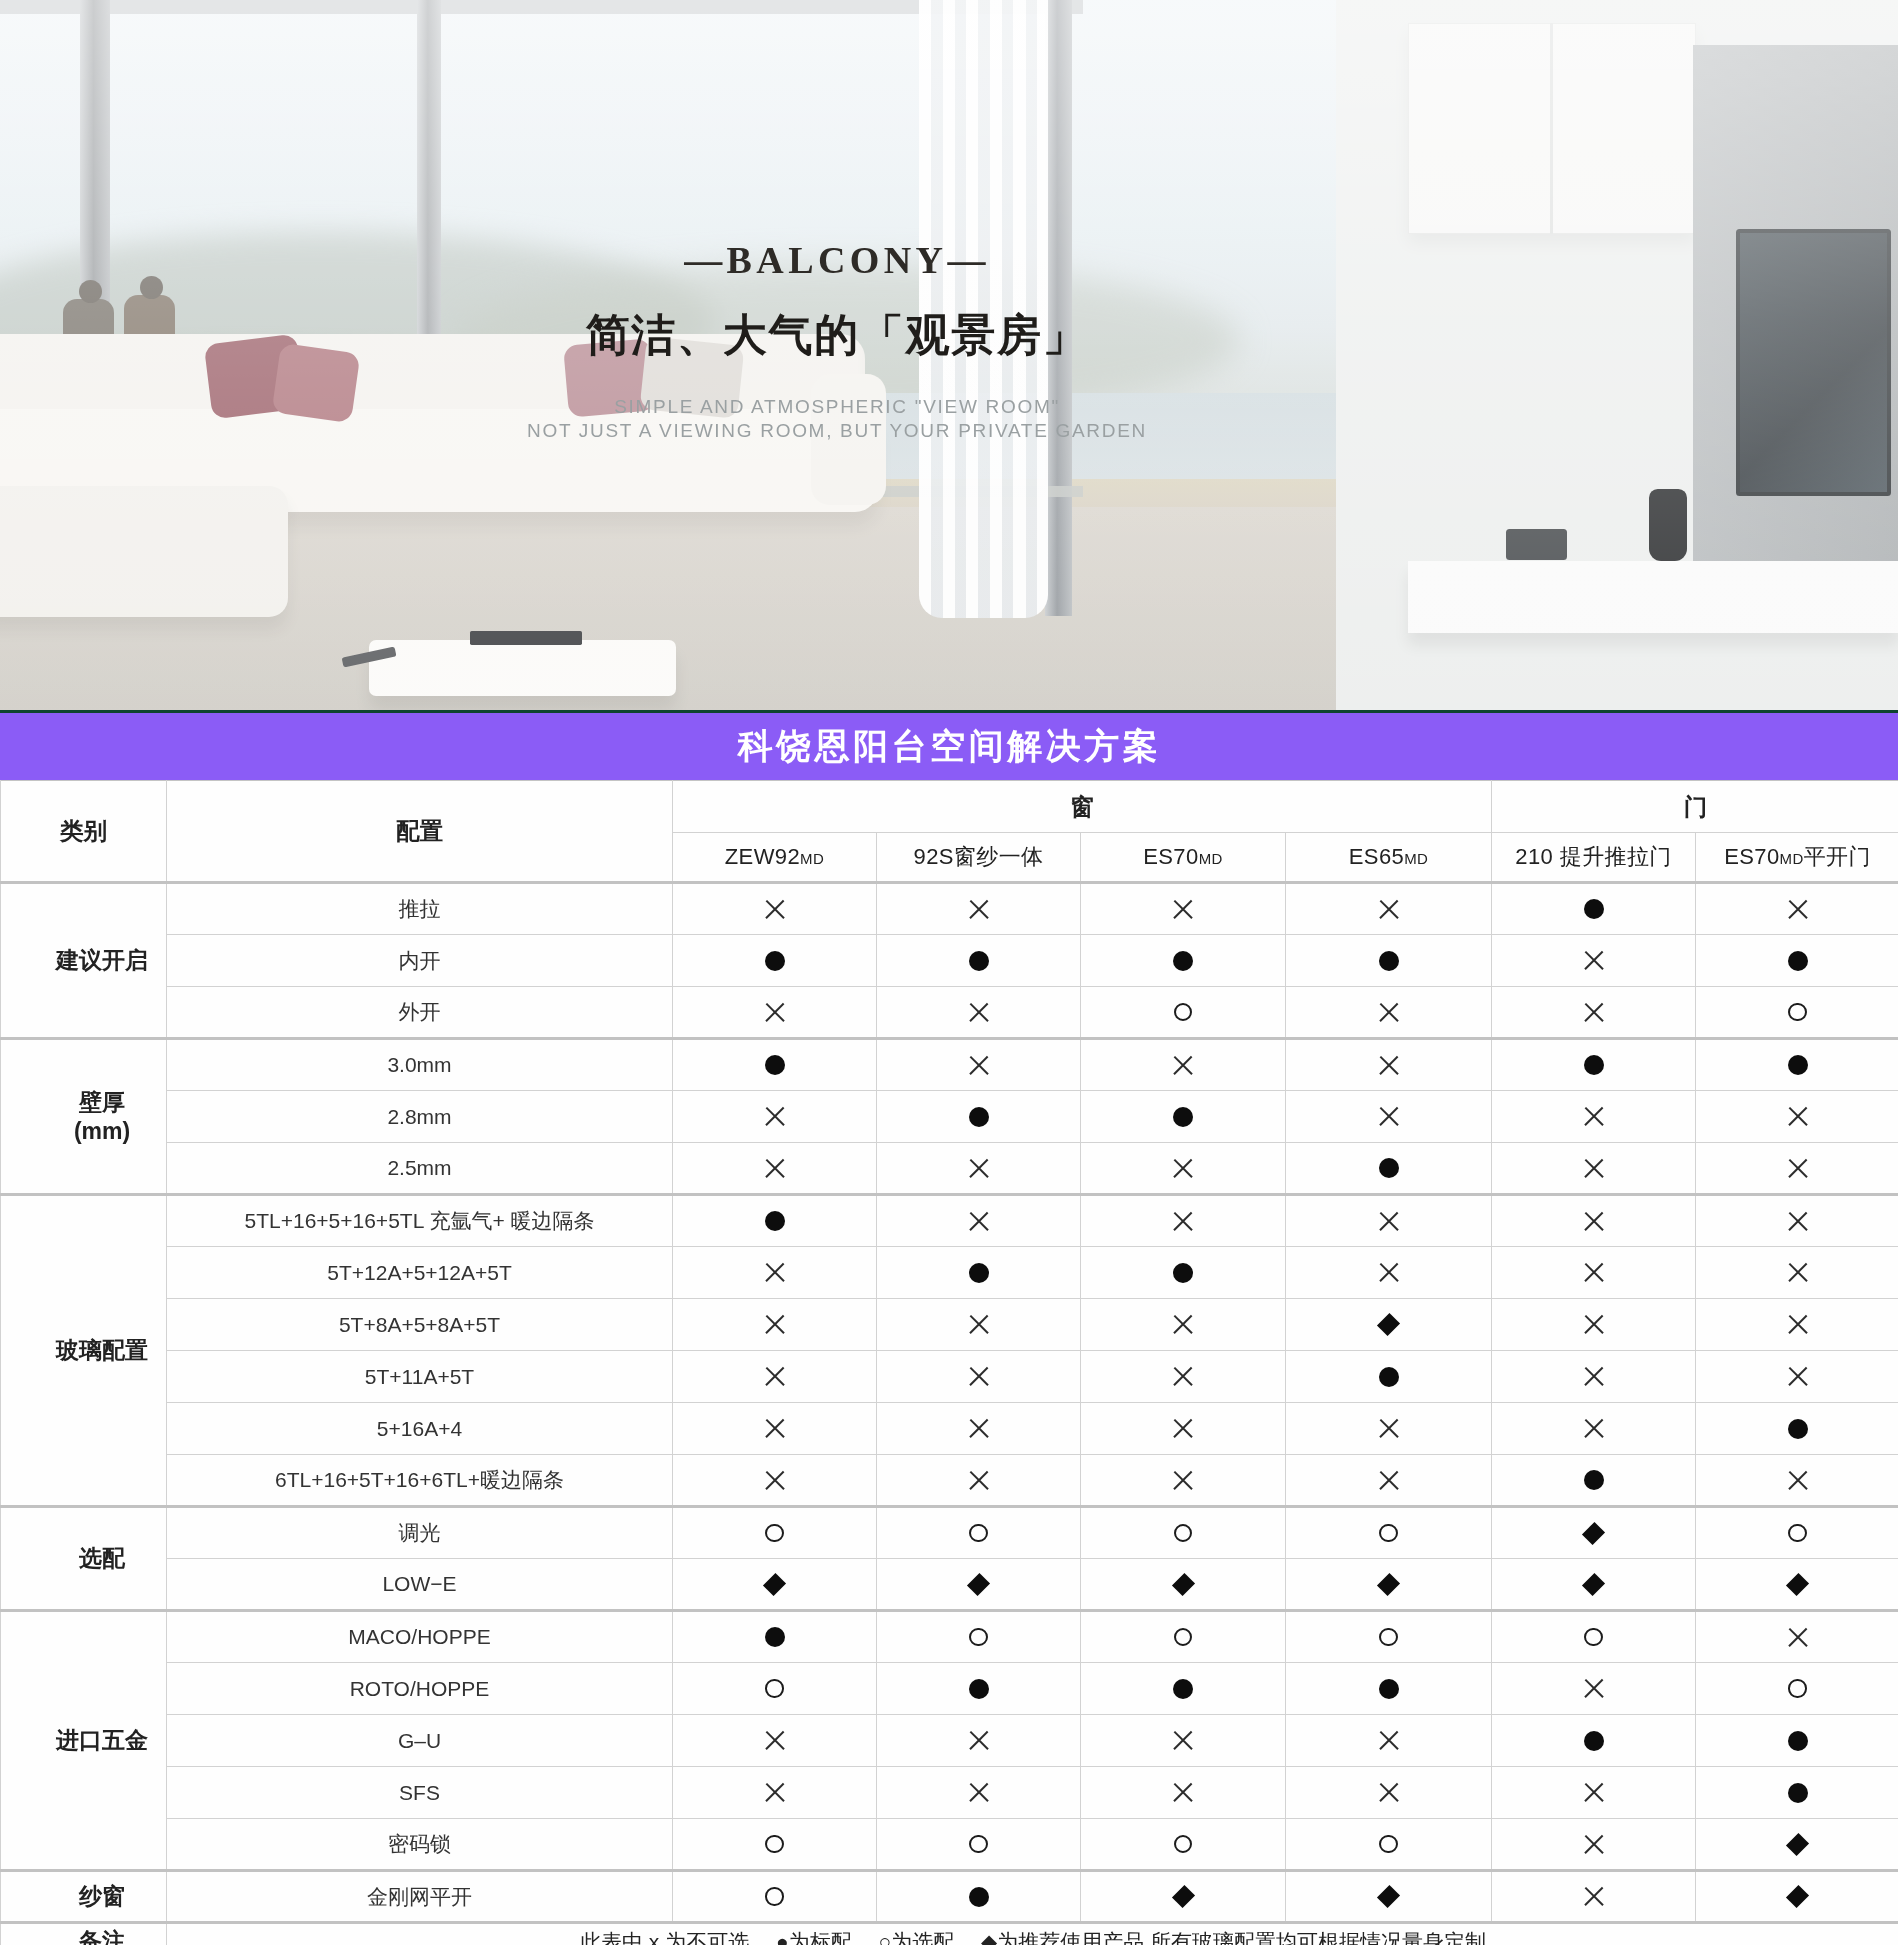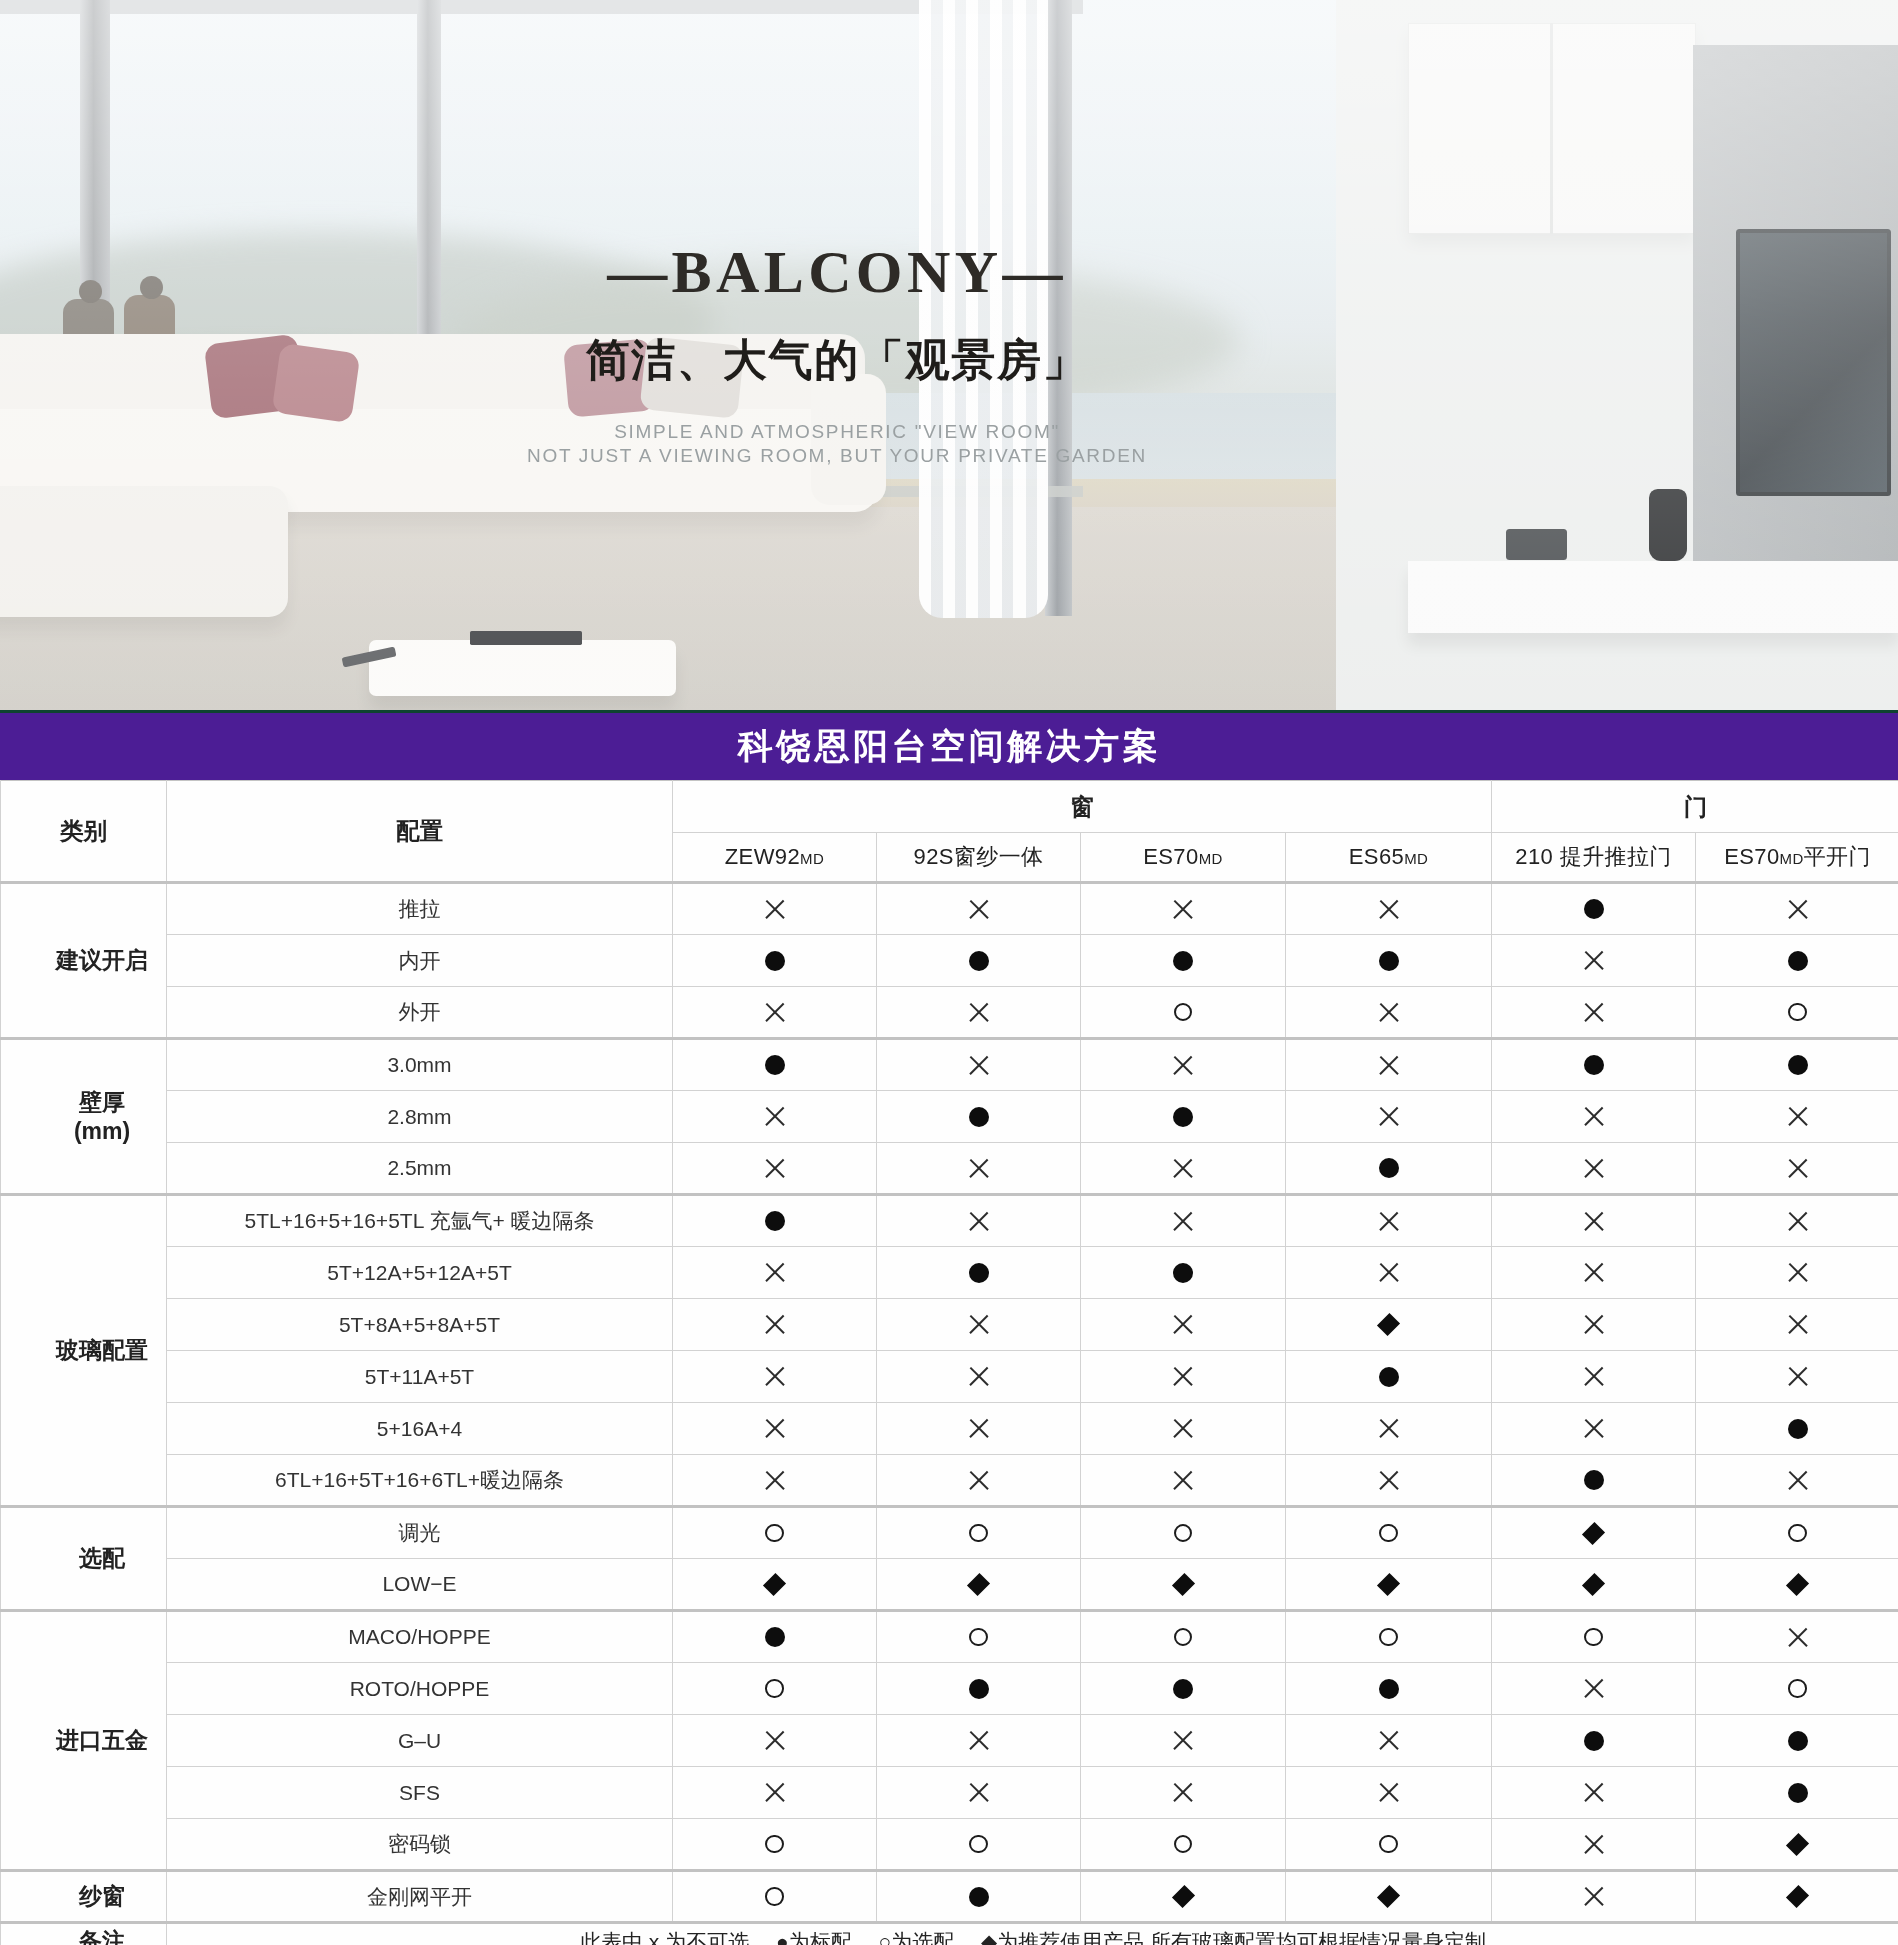--- a/index.html
+++ b/index.html
@@ -49,27 +49,27 @@
   .p2 { left:124px; top:295px; background:#75685a; }
   .person::before { content:""; position:absolute; left:15.7px; top:-19px; width:23px; height:23px; border-radius:50%; background:#5a544c; }
 
   .ctable { left:369px; top:640px; width:307px; height:56px; background:#fbfaf8; border-radius:7px; box-shadow:0 14px 15.7px rgba(0,0,0,.08); }
   .books  { left:470px; top:631px; width:112px; height:14px; background:#35373a; border-radius:1.7px; }
   .remote { left:342px; top:652px; width:54px; height:9.6px; background:#55575a; border-radius:2.6px; transform:rotate(-12deg); }
 
   .wash { position:absolute; inset:0; background:linear-gradient(180deg,rgba(255,255,255,.55) 0%,rgba(255,255,255,.32) 45%,rgba(255,255,255,.12) 100%); }
 
   .hero-text { position:absolute; left:837px; top:238px; transform:translateX(-50%); text-align:center; white-space:nowrap; }
-  .hero-title { font-family:"Liberation Serif","DejaVu Serif",serif; font-weight:bold; font-size:60px; letter-spacing:4.4px; color:#2e2b27; }
+  .hero-title { font-family:"Liberation Serif","DejaVu Serif",serif; font-weight:bold; font-size:38px; letter-spacing:4.4px; color:#2e2b27; }
   .hero-cn1 { margin-top:24px; font-family:"DejaVu Serif","Liberation Serif",serif; font-weight:bold; font-size:44px; color:#1f1d1a; letter-spacing:1.7px; }
   .hero-cn2 { margin-top:10.5px; font-family:"DejaVu Serif","Liberation Serif",serif; font-weight:bold; font-size:40px; color:#1f1d1a; letter-spacing:1.7px; }
   .hero-en  { margin-top:30px; font-size:19px; line-height:23.6px; color:#9aa0a2; letter-spacing:1.7px; }
 
   
-  .banner { width:1899px; height:70px; background:#4c1d95; border-top:3.5px solid #0e4430;
+  .banner { width:1899px; height:70px; background:#8b5cf6; border-top:3.5px solid #0e4430;
     display:flex; align-items:center; justify-content:center; }
   .banner-title { color:#ffffff; font-size:35px; font-weight:bold; letter-spacing:3.5px; }
 
   
   table.spec { width:1899px; border-collapse:collapse; table-layout:fixed; background:#fff; }
   table.spec th, table.spec td { border:0.9px solid #d2d2d2; text-align:center; vertical-align:middle; background:#fefefe; }
   table.spec { border:1.7px solid #c4c4c4; }
   thead tr.h1 th { height:52px; }
   thead tr.h2 th { height:50px; }
   tbody tr { height:52px; }

